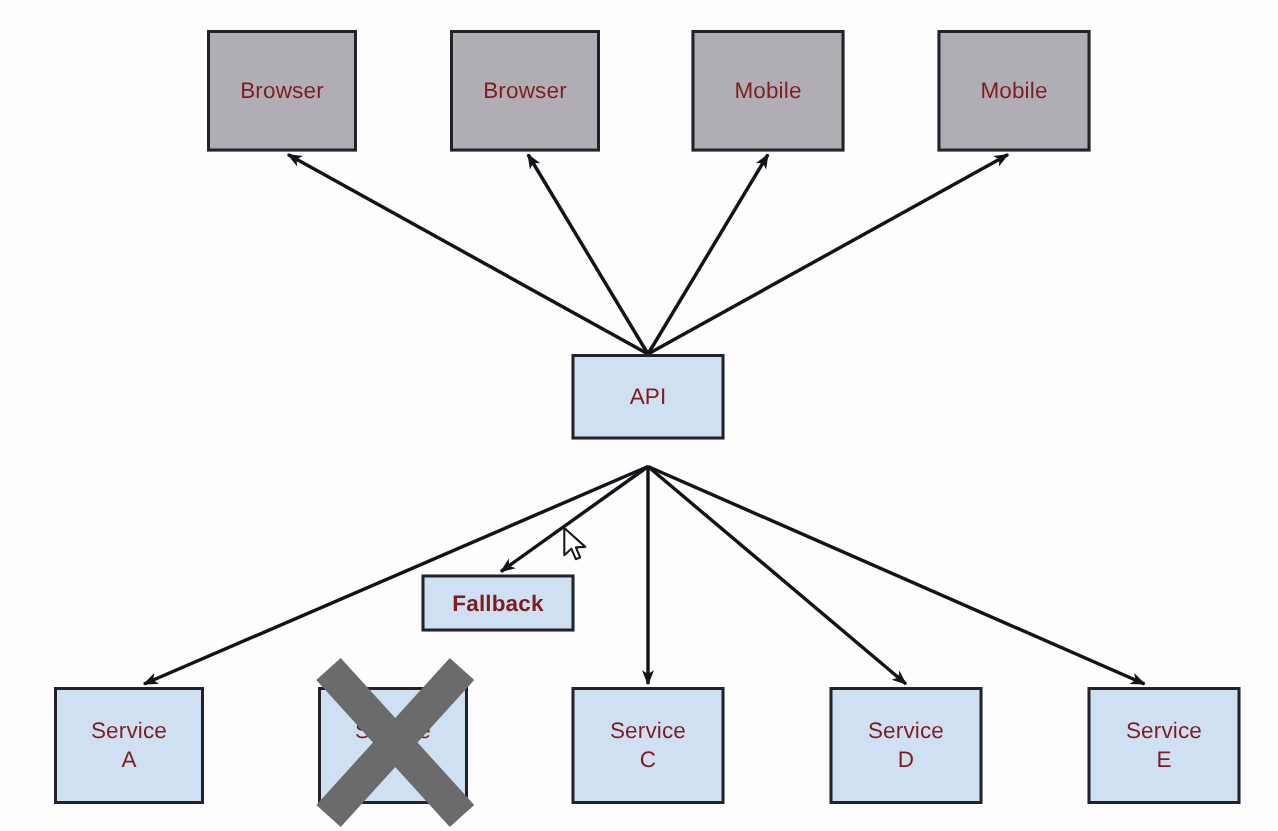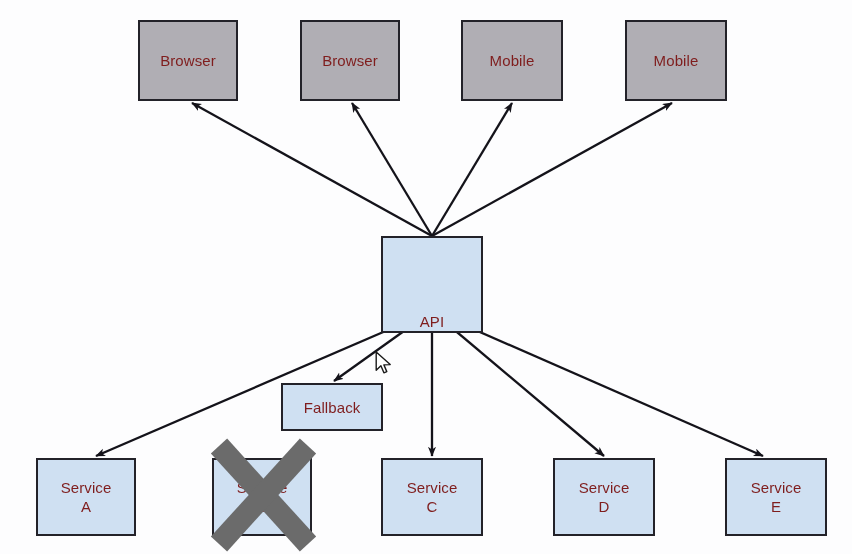--- a/index.html
+++ b/index.html
@@ -90,25 +90,25 @@
   <div class="node client" style="left: 300px; top: 20px; width: 100px; height: 81px;">
     <span class="node-label">Browser</span>
   </div>
   <div class="node client" style="left: 461px; top: 20px; width: 102px; height: 81px;">
     <span class="node-label">Mobile</span>
   </div>
   <div class="node client" style="left: 625px; top: 20px; width: 102px; height: 81px;">
     <span class="node-label">Mobile</span>
   </div>
 
-  <div class="node api" style="left: 381px; top: 236px; width: 102px; height: 97px; align-items: flex-end;">
+  <div class="node api" style="left: 381px; top: 236px; width: 102px; height: 57px;">
     <span class="node-label">API</span>
   </div>
 
-  <div class="node svc" style="left: 281px; top: 383px; width: 102px; height: 48px;">
+  <div class="node svc" style="left: 281px; top: 383px; width: 102px; height: 38px; font-weight: bold;">
     <span class="node-label">Fallback</span>
   </div>
 
   <div class="node svc" style="left: 36px; top: 458px; width: 100px; height: 78px;">
     <span class="node-label">Service
 A</span>
   </div>
   <div class="node svc" style="left: 212px; top: 458px; width: 100px; height: 78px;">
     <span class="node-label">Service
 B</span>

